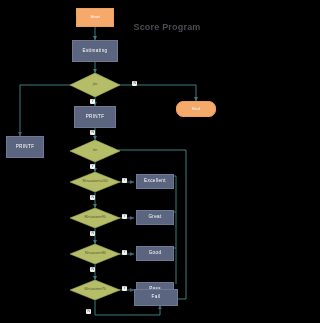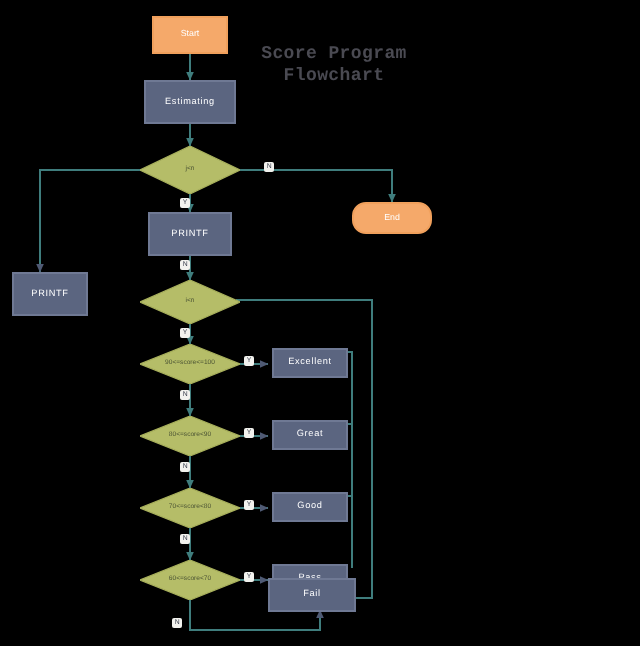--- a/index.html
+++ b/index.html
@@ -11,21 +11,21 @@
         font-family:"Liberation Sans",sans-serif;}
   .proc{background:#5b6580;border:1px solid #6f7994;font-size:4.6px;letter-spacing:.35px;}
   .term{background:#f5a96a;border:1px solid #f0a05c;border-radius:7px;font-size:4.4px;}
   .startbox{background:#f5a96a;border:1px solid #f0a05c;font-size:4.4px;}
   .dia{background:transparent;font-size:3.3px;color:#4b5334;}
   .dia .dlabel{position:relative;z-index:3;white-space:nowrap;}
   .dshape{position:absolute;inset:0;z-index:1;}
   .edgelabel{position:absolute;background:#f2f2ee;color:#3d4250;font-size:3.4px;
              padding:1px 1.4px;line-height:1;z-index:6;border-radius:1px;}
   #title{position:absolute;left:124px;top:22px;width:86px;text-align:center;
-         color:#4a4a52;font-family:Liberation Mono, monospace;font-weight:bold;
+         color:#4a4a52;font-family:Liberation Sans, sans-serif;font-weight:bold;
          font-size:9px;line-height:1.25;letter-spacing:.2px;}
 </style>
 </head>
 <body>
 
 <svg id="canvas" viewBox="0 0 220 323">
   <defs>
     <marker id="ah" markerWidth="5" markerHeight="5" refX="4.2" refY="2" orient="auto">
       <path d="M0,0 L4.4,2 L0,4 z" fill="#3f7d7d"></path>
     </marker>
@@ -51,21 +51,20 @@
     <path d="M118,290 L134,290" marker-end="url(#ahd)"></path>
     <path d="M95,300 L95,315 L160,315 L160,305" marker-end="url(#ahd)"></path>
     <path d="M172,176 L176,176 L176,212"></path>
     <path d="M172,212 L176,212 L176,248"></path>
     <path d="M172,248 L176,248 L176,284"></path>
   </g>
 </svg>
 
 <div id="title">
   <div>Score Program</div>
-  <div>Flowchart</div>
 </div>
 
 <div class="node startbox" style="left:76px;top:8px;width:38px;height:19px;">Start</div>
 
 <div class="node proc" style="left:72px;top:40px;width:46px;height:22px;">Estimating</div>
 
 <div class="node dia" style="left:70px;top:73px;width:50px;height:24px;">
   <svg class="dshape" viewBox="0 0 50 24" preserveAspectRatio="none">
     <polygon points="25,0 50,12 25,24 0,12" fill="#b5bd68" stroke="#a8b05c" stroke-width="0.6"></polygon>
   </svg>

